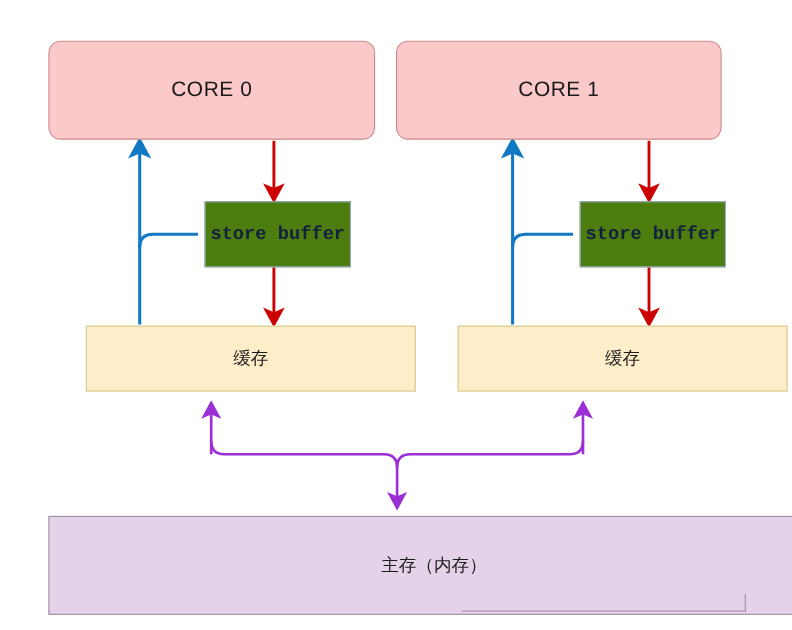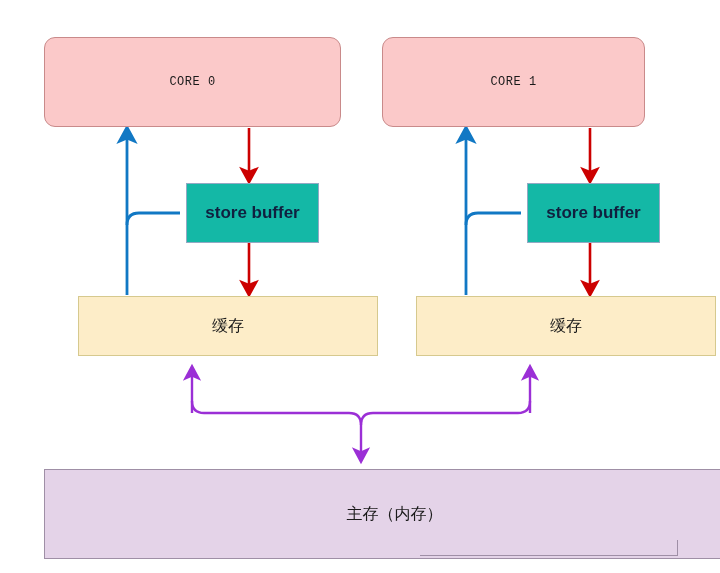--- a/index.html
+++ b/index.html
@@ -13,26 +13,26 @@
 
   svg.layer { position:absolute; left:0; top:0; width:720px; height:573px; }
 
   .node { position:absolute; box-sizing:border-box; display:flex;
           align-items:center; justify-content:center; }
 
   .core {
     border-radius:11px;
     background:#fbc9c9;
     border:1.6px solid #c98a8a;
-    font-size:12px; color:#1a1a1a; letter-spacing:0.5px;font-family:Liberation Mono, monospace;
+    font-size:19px; color:#1a1a1a; letter-spacing:0.5px;
   }
   .sbuf {
-    background:#14b8a6;
+    background:#4d7c0f;
     border:1.6px solid #93a9c4;
-    font-family:Liberation Sans, sans-serif;
+    font-family:Liberation Mono, monospace;
     font-weight:bold; font-size:17px; color:#10203f;
   }
   .cache {
     background:#fdedc8;
     border:1.6px solid #d6c98e;
     font-size:16px; color:#1a1a1a;margin-left:34px;
   }
   .mem {
     background:#e4d3e8;
     border:1.6px solid #9f8fa6;
@@ -86,21 +86,21 @@
   </div>
 
   <div class="node sbuf" style="left:186px; top:183px; width:133px; height:60px;">
     <span>store buffer</span>
   </div>
 
   <div class="node cache" style="left:44px; top:296px; width:300px; height:60px;">
     <span>缓存</span>
   </div>
 
-  <div class="node core" style="left:382px; top:37px; width:263px; height:90px;">
+  <div class="node core" style="left:360px; top:37px; width:296px; height:90px;">
     <span>CORE 1</span>
   </div>
 
   <div class="node sbuf" style="left:527px; top:183px; width:133px; height:60px;">
     <span>store buffer</span>
   </div>
 
   <div class="node cache" style="left:382px; top:296px; width:300px; height:60px;">
     <span>缓存</span>
   </div>

